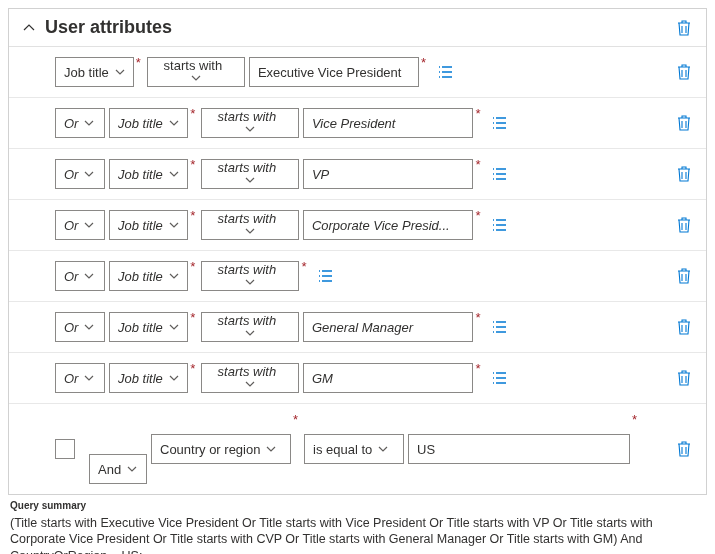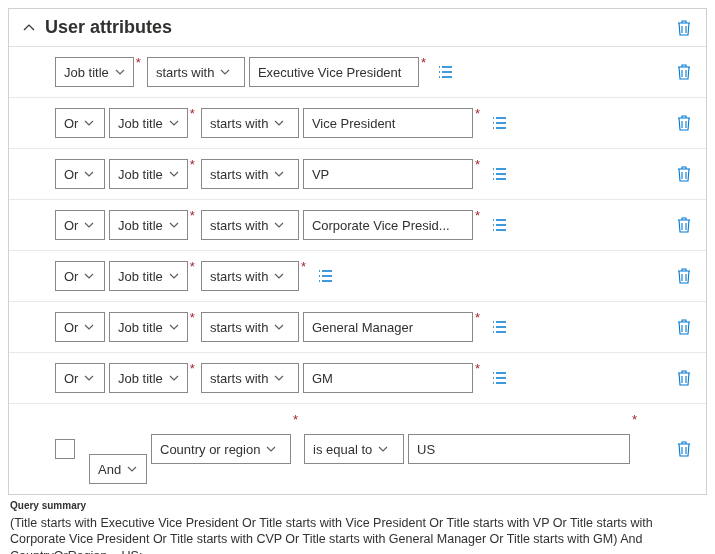--- a/index.html
+++ b/index.html
@@ -44,21 +44,21 @@
 }
 .row {
   display: flex;
   align-items: center;
   padding: 10px 12px;
   border-bottom: 1px solid #e8e8e8;
   gap: 4px;
 }
 .row:last-of-type { border-bottom: none; }
 .indent1 { padding-left: 46px; }
-.indent2 { padding-left: 46px; }
+.indent2 { padding-left: 46px; font-style: italic; }
 .dropdown, .textfield {
   border: 1px solid #8a8886;
   background: #fff;
   height: 30px;
   display: inline-flex;
   align-items: center;
   padding: 0 8px;
   font-size: 13px;
   cursor: pointer;
 }
@@ -102,21 +102,21 @@
 }
 .summary .summary-title {
   font-weight: 600;
   font-size: 10px;
   margin-bottom: 2px;
 }
 .w-or { min-width: 50px; }
 .w-and { min-width: 58px; margin-top: 40px; }
 .w-attr { min-width: 78px; }
 .w-attr-lg { min-width: 140px; }
-.w-op { min-width: 98px; }
+.w-op { min-width: 98px; flex-direction: column; }
 .w-op-lg { min-width: 100px; }
 .w-val { width: 170px; overflow: hidden; white-space: nowrap; text-overflow: ellipsis; }
 .w-val-lg { width: 222px; }
 svg { display: block; }
 </style>
 </head>
 <body>
 
 <div class="panel">
 

